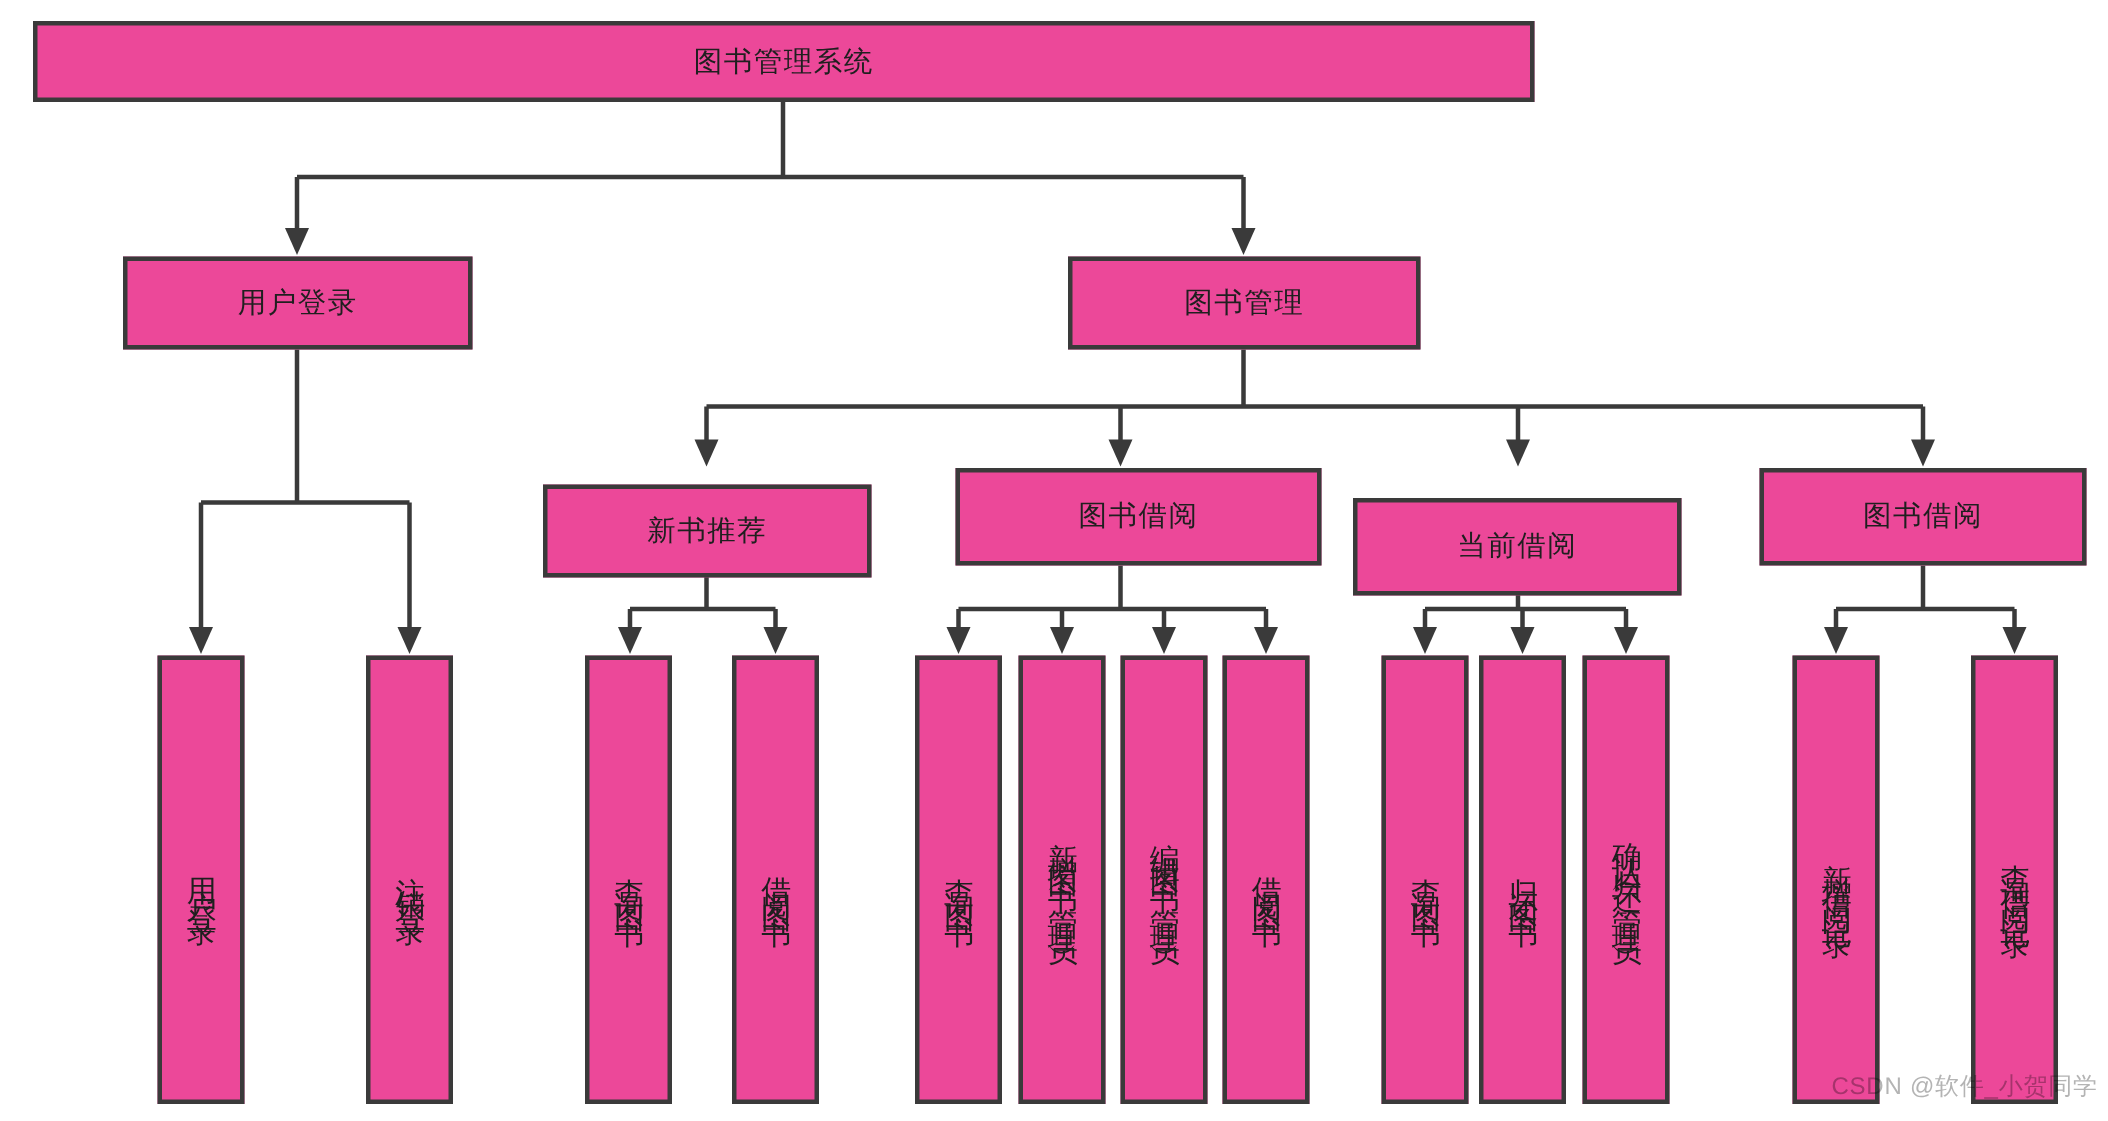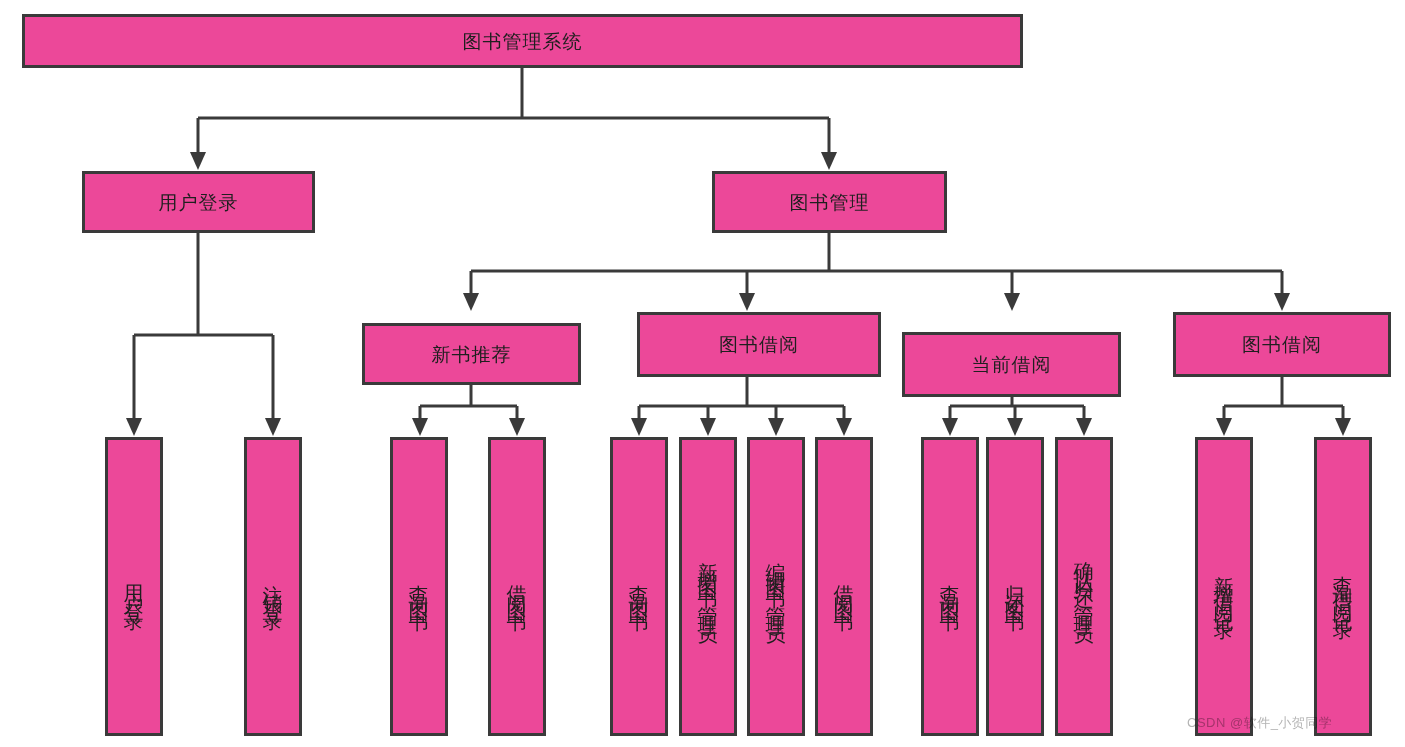--- a/index.html
+++ b/index.html
@@ -30,22 +30,22 @@
     white-space:nowrap;
   }
   .vnode span{
     writing-mode:vertical-rl;
     text-orientation:mixed;
     font-size:20px;
     letter-spacing:9px;
     line-height:1;
   }
   .watermark{
-    position:absolute;left:1187px;top:714px;
-    font-size:13px;letter-spacing:0.5px;
+    position:absolute;left:1221px;top:714px;
+    font-size:16px;letter-spacing:0.5px;
     color:var(--watermark);
     mix-blend-mode:multiply;
     z-index:10;
     white-space:nowrap;
   }
 </style>
 </head>
 <body>
 
 <div class="stage">

